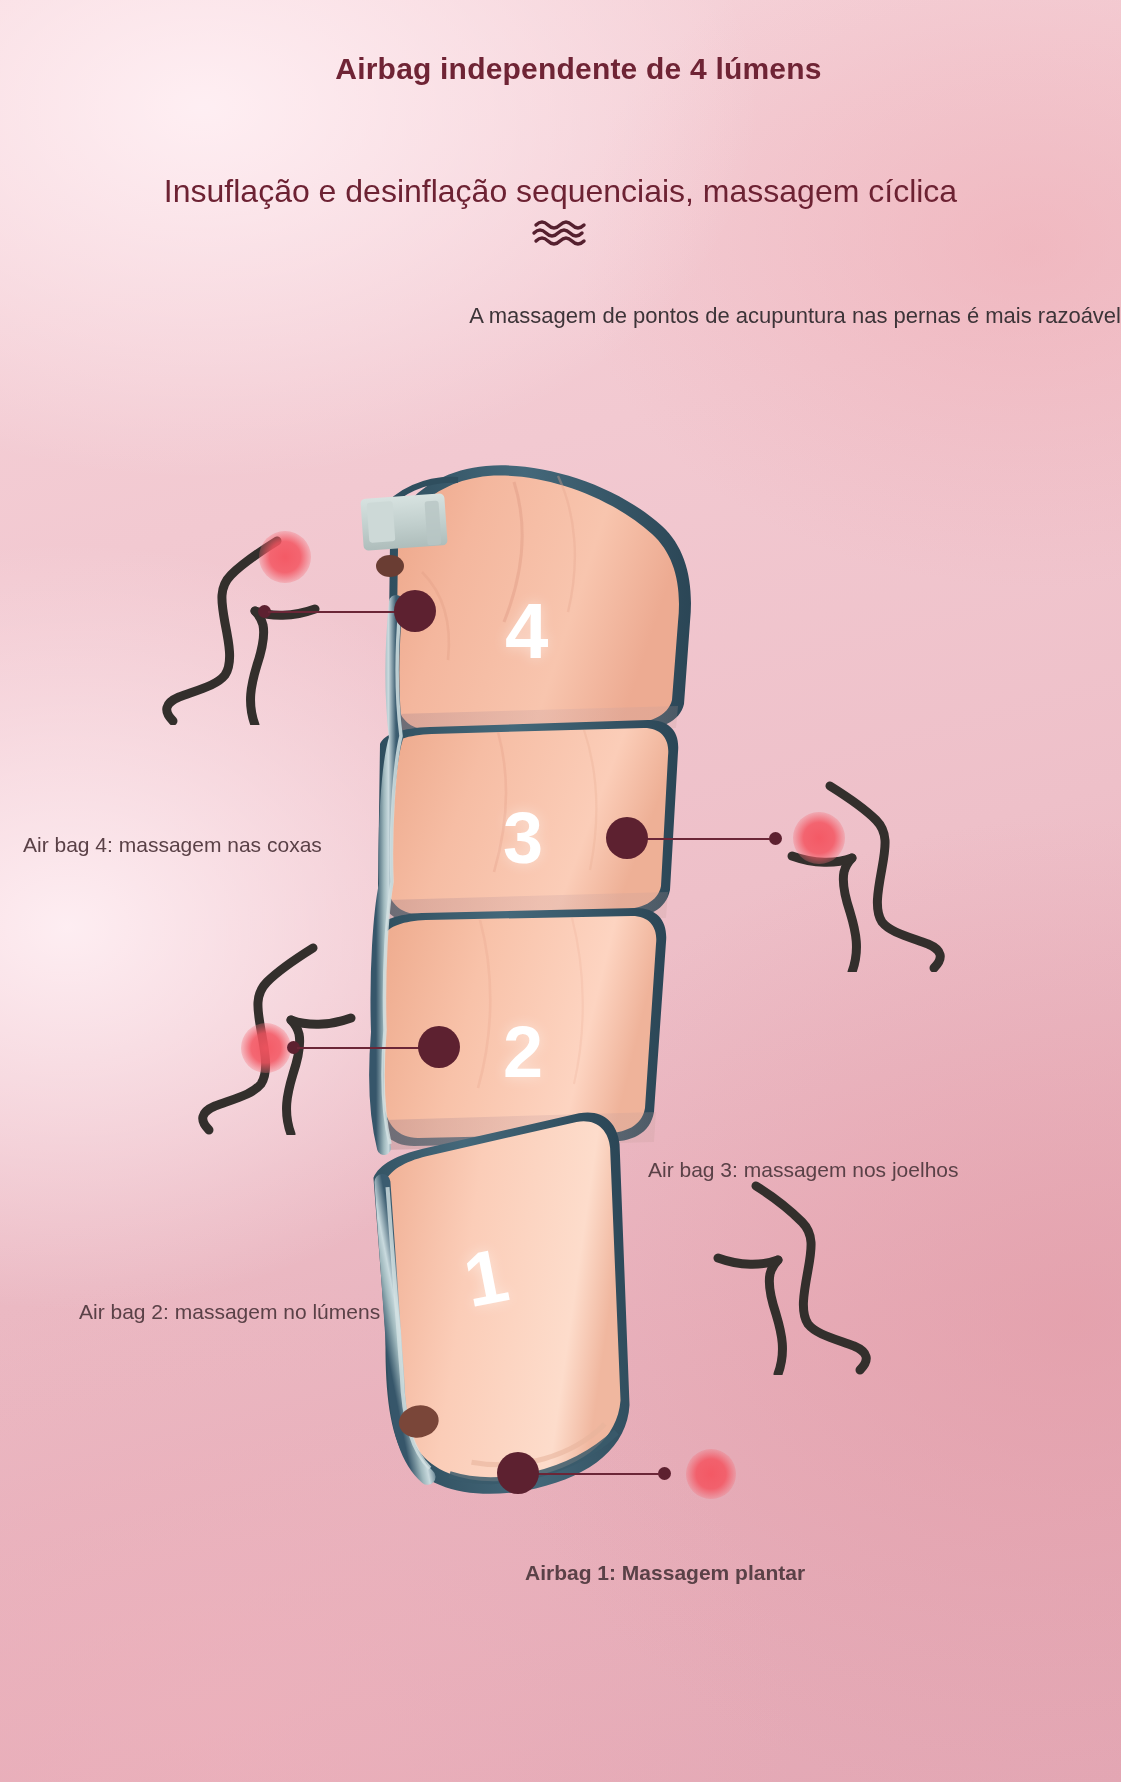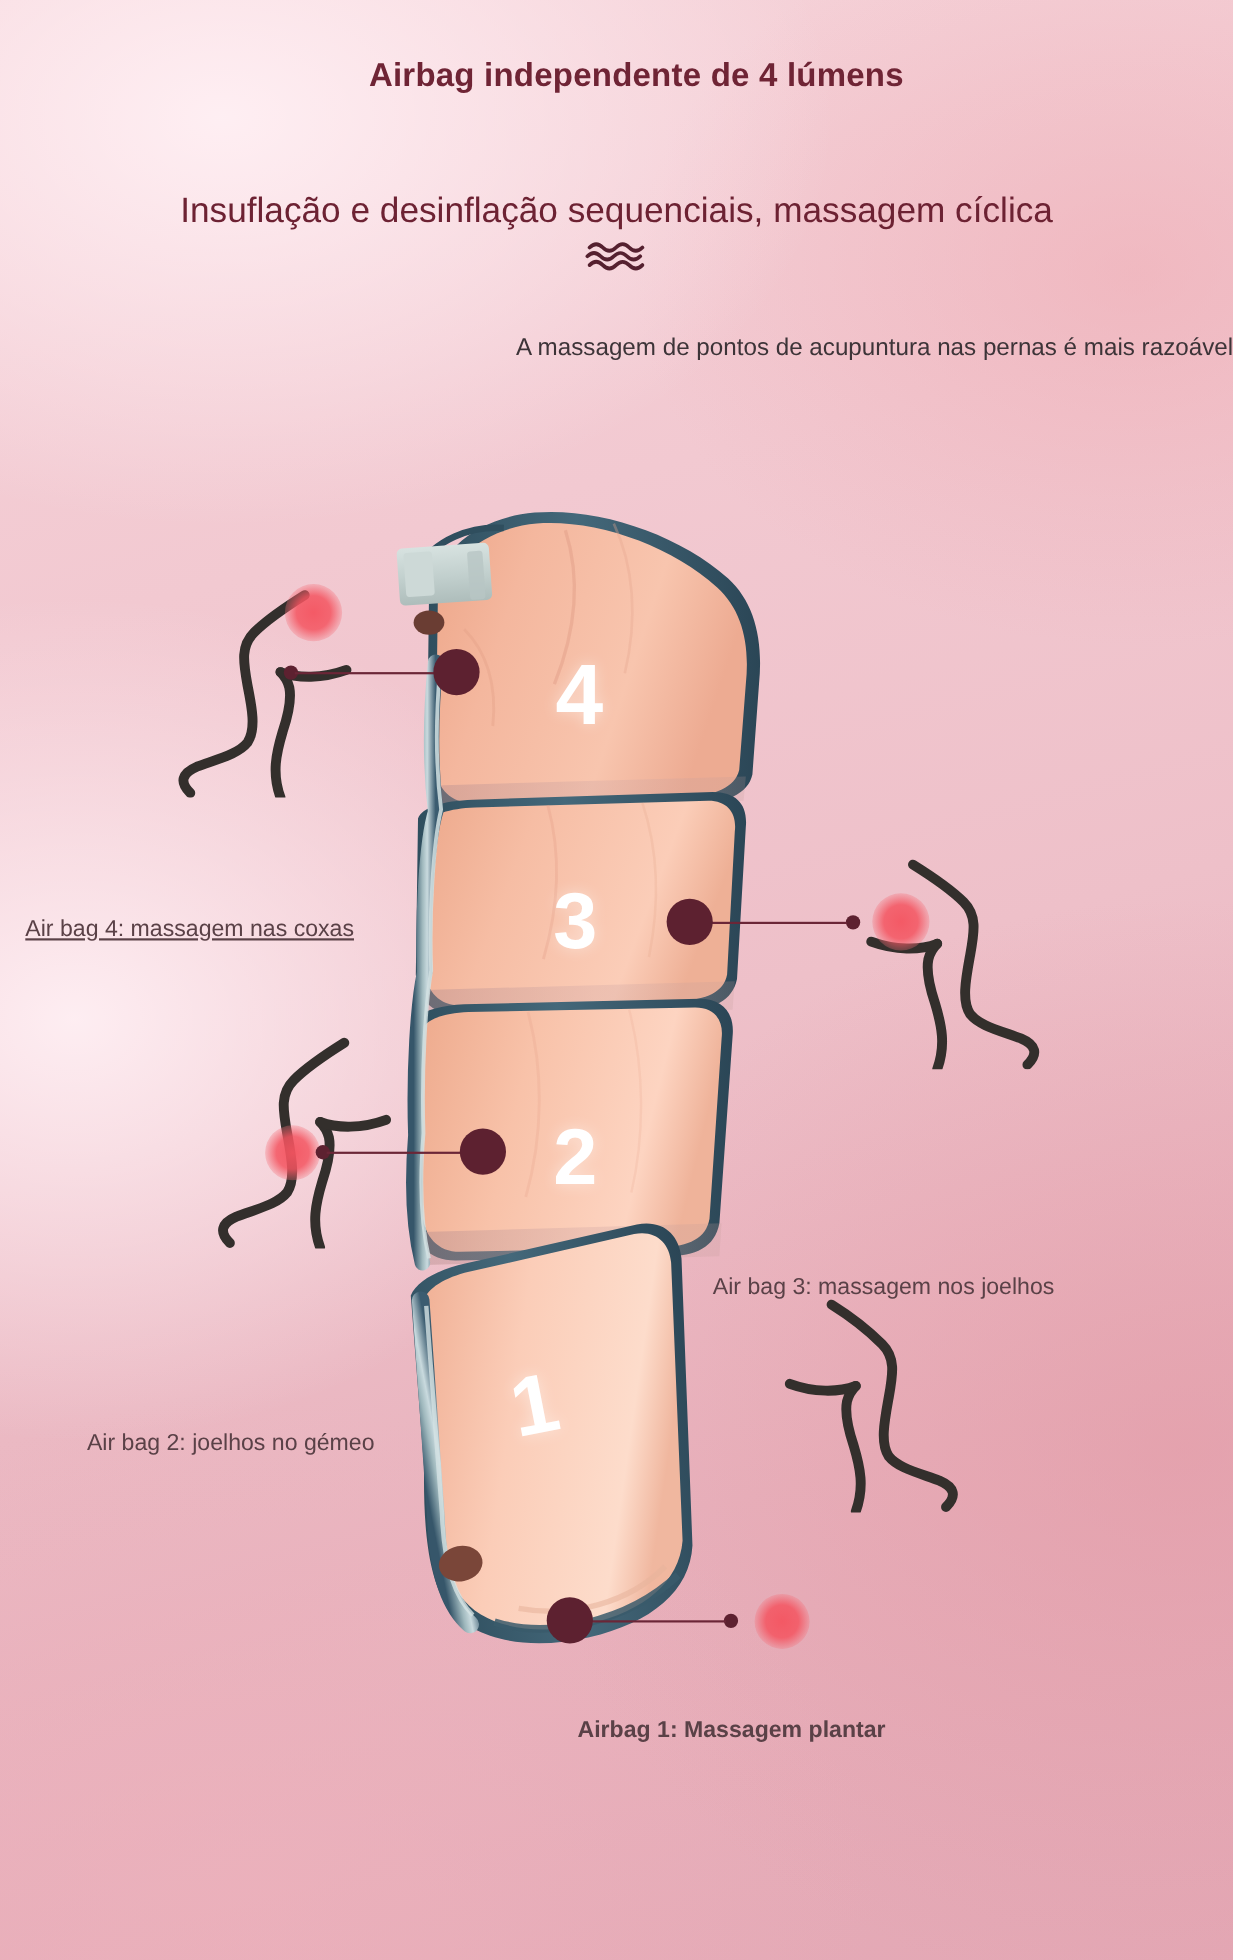--- a/index.html
+++ b/index.html
@@ -93,21 +93,21 @@
     background:radial-gradient(circle, rgba(244,84,96,.95) 0%, rgba(244,84,96,.85) 42%, rgba(244,110,120,.35) 68%, rgba(244,130,140,0) 100%);
   }
 
   
   .cap{
     position:absolute;
     font-size:21px;
     color:#5a4147;
     white-space:nowrap;
   }
-  .cap4{ left:23px;  top:833px;text-decoration:underline; }
+  .cap4{ left:23px;  top:833px; }
   .cap3{ left:648px; top:1112px;margin-top:46px; }
   .cap2{ left:79px;  top:1300px; }
   .cap1{ left:525px; top:1561px;font-weight:bold; }
 </style>
 </head>
 <body>
 
 <div class="page">
 
   <div class="h1">Airbag independente de 4 lúmens</div>
@@ -299,21 +299,21 @@
                C 96 40, 114 28, 130 18" stroke="#332f2c" stroke-width="9" stroke-linecap="round" stroke-linejoin="round" fill="none"></path>
       <path d="M108 204 C 100 182, 104 164, 110 144 C 116 126, 118 114, 116 104
                C 114 96, 110 92, 108 90" stroke="#332f2c" stroke-width="9" stroke-linecap="round" fill="none"></path>
       <path d="M108 90 C 124 96, 146 96, 168 88" stroke="#332f2c" stroke-width="9" stroke-linecap="round" fill="none"></path>
     </svg>
   </div>
   <div class="glow" style="left:241px; top:1023px; width:50px; height:50px;"></div>
   <div class="dot smalldot" style="left:287px; top:1041px;"></div>
   <div class="line" style="left:297px; top:1047px; width:126px;"></div>
   <div class="dot bigdot" style="left:418px; top:1026px;"></div>
-  <div class="cap cap2">Air bag 2: joelhos no gémeo</div>
+  <div class="cap cap2">Air bag 2: massagem no lúmens</div>
 
   <div class="sketch" style="left:664px; top:1160px;">
     <svg width="225" height="215" viewBox="0 0 225 215" fill="none">
       <path d="M196 210 C 206 200, 204 192, 190 186 C 168 178, 152 174, 144 164
                C 136 152, 140 132, 144 110 C 148 88, 150 74, 138 62
                C 126 50, 108 36, 92 26" stroke="#332f2c" stroke-width="9" stroke-linecap="round" stroke-linejoin="round" fill="none"></path>
       <path d="M114 214 C 122 192, 118 174, 112 154 C 106 136, 104 124, 106 114
                C 108 106, 112 102, 114 100" stroke="#332f2c" stroke-width="9" stroke-linecap="round" fill="none"></path>
       <path d="M114 100 C 98 106, 76 106, 54 98" stroke="#332f2c" stroke-width="9" stroke-linecap="round" fill="none"></path>
     </svg>

